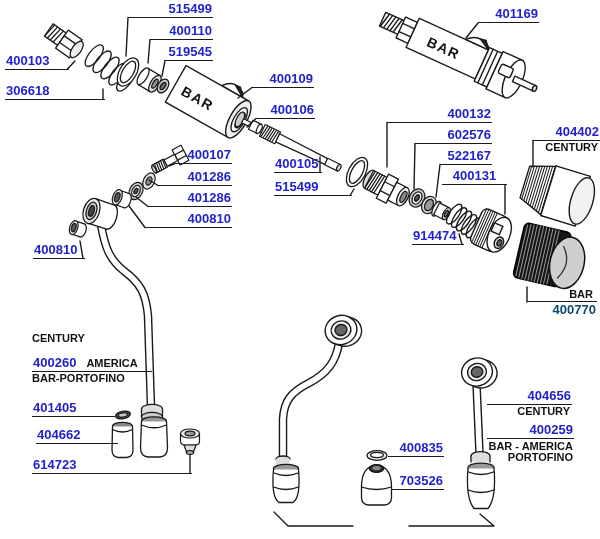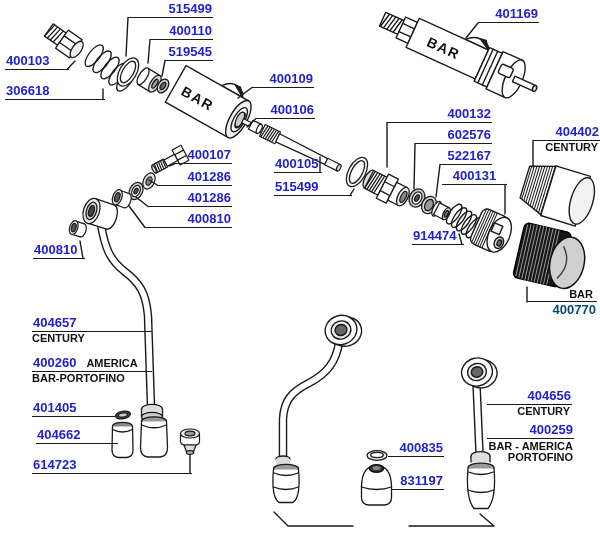--- a/index.html
+++ b/index.html
@@ -334,29 +334,28 @@
   <div class="lbl r" style="left:415px;top:128px;width:75px">602576</div>
   <div class="lbl r" style="left:440px;top:149px;width:50px">522167</div>
   <div class="lbl c" style="left:442px;top:169px;width:63px">400131</div>
   <div class="lbl" style="left:412px;top:229px;width:50px">914474</div>
   <div class="lbl r" style="left:533px;top:125px;width:65px">404402</div>
   <div class="lbl r" style="left:175px;top:148px;width:55px">400107</div>
   <div class="lbl r" style="left:158px;top:170px;width:72px">401286</div>
   <div class="lbl r" style="left:148px;top:191px;width:82px">401286</div>
   <div class="lbl r" style="left:145px;top:212px;width:85px">400810</div>
   <div class="lbl" style="left:33px;top:243px;width:50px">400810</div>
-  <div class="lbl" style="left:32px;top:316px;width:118px">404657</div>
   <div class="lbl" style="left:32px;top:356px;width:118px">
     <span>400260</span><span class="inline-black">AMERICA</span>
   </div>
   <div class="lbl" style="left:32px;top:401px;width:81px">401405</div>
   <div class="lbl" style="left:36px;top:428px;width:80px">404662</div>
   <div class="lbl" style="left:32px;top:458px;width:158px">614723</div>
   <div class="lbl r" style="left:388px;top:441px;width:54px">400835</div>
-  <div class="lbl r" style="left:392px;top:474px;width:50px">831197</div>
+  <div class="lbl r" style="left:392px;top:474px;width:50px">703526</div>
   <div class="lbl r" style="left:487px;top:389px;width:83px">404656</div>
   <div class="lbl r" style="left:487px;top:423px;width:85px">400259</div>
 
   <div class="sub" style="left:32px;top:333px">CENTURY</div>
   <div class="sub" style="left:32px;top:373px">BAR-PORTOFINO</div>
   <div class="sub" style="left:533px;top:142px;width:65px;text-align:right">CENTURY</div>
   <div class="sub" style="left:487px;top:406px;width:83px;text-align:right">CENTURY</div>
   <div class="sub" style="left:487px;top:441px;width:86px;text-align:right">BAR - AMERICA</div>
   <div class="sub" style="left:487px;top:452px;width:86px;text-align:right">PORTOFINO</div>
   <div class="sub water" style="left:350px;top:517px;width:62px;text-align:center">WATER</div>

